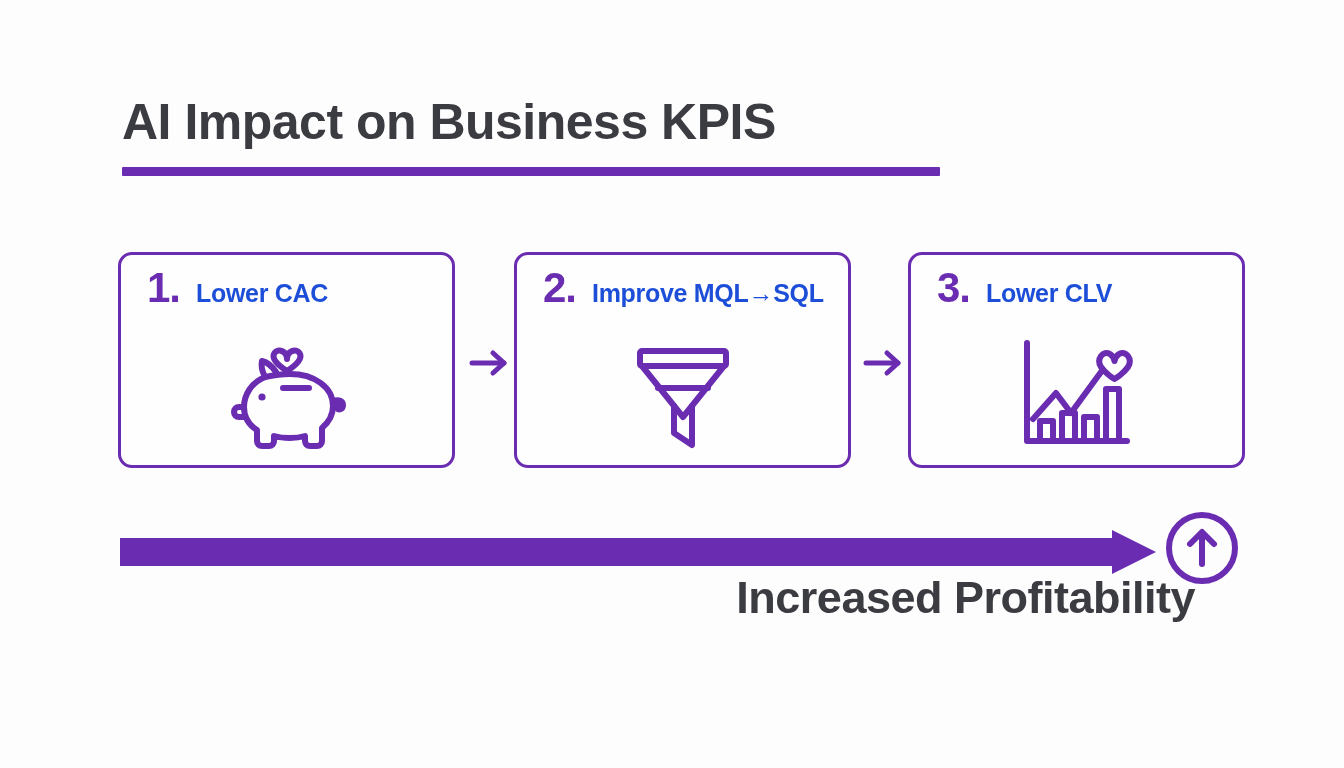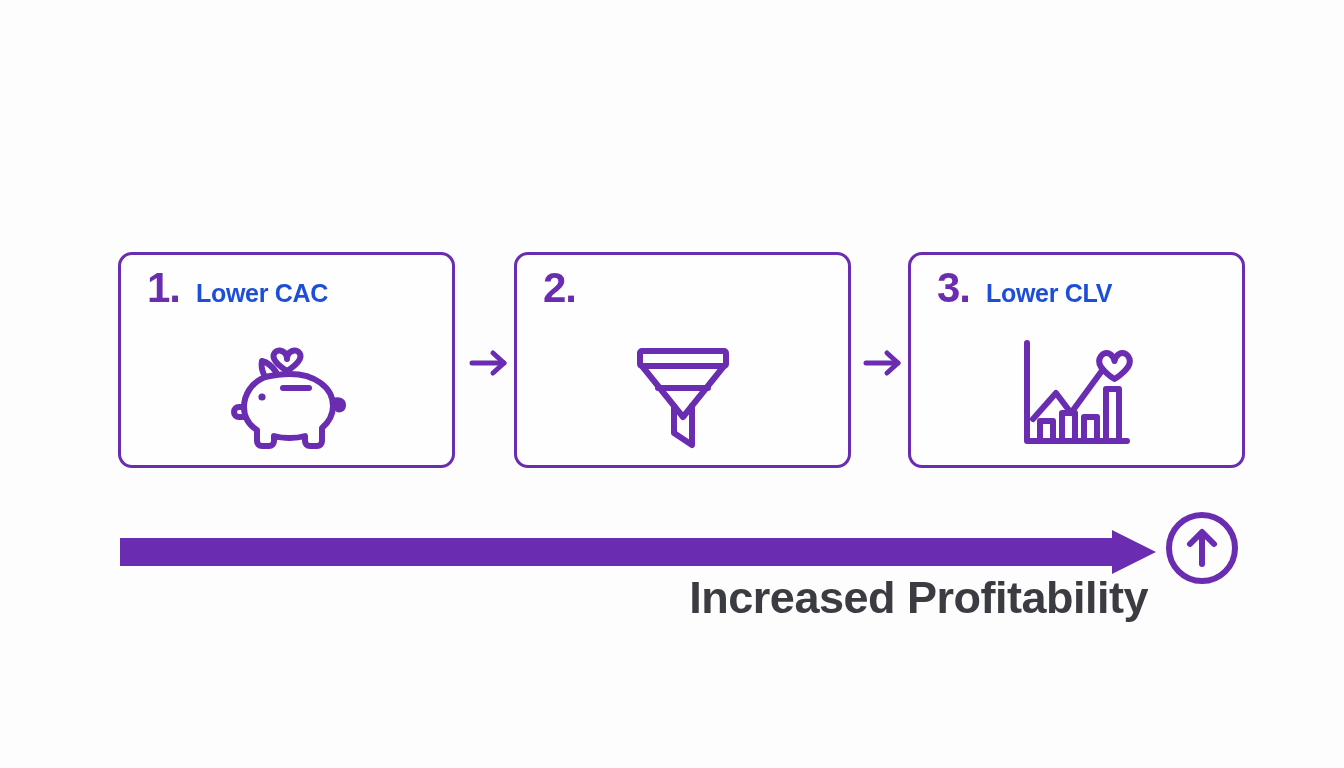--- a/index.html
+++ b/index.html
@@ -133,27 +133,32 @@
     position: absolute;
     left: 0;
     top: 572px;
     width: 1148px;
     text-align: right;
     font-size: 45px;
     font-weight: bold;
     color: #3b3b42;
     letter-spacing: -0.5px;
     white-space: nowrap;
+    padding-left: 47px;
   }
 </style>
 </head>
 <body>
 
 <div id="slide">
 
+  <div id="title-block">
+    <div id="page-title">AI Impact on Business KPIS</div>
+    <div id="title-underline"></div>
+  </div>
 
   <div id="card-row">
 
     <div class="card" id="card-1">
       <div class="card-head">
         <span class="card-number">1.</span>
         <span class="card-label">Lower CAC</span>
       </div>
       <div class="card-icon">
         <svg viewBox="0 0 136 128" fill="none" stroke="#6a2cb0" stroke-width="6" stroke-linecap="round" stroke-linejoin="round">
@@ -178,20 +183,21 @@
     <div class="connector" id="connector-1">
       <svg viewBox="0 0 48 34" fill="none" stroke="#6a2cb0" stroke-width="5" stroke-linecap="round" stroke-linejoin="round">
         <path d="M6 17 L38 17"></path>
         <path d="M27 7 L38 17 L27 27"></path>
       </svg>
     </div>
 
     <div class="card" id="card-2">
       <div class="card-head">
         <span class="card-number">2.</span>
+        <span class="card-label">Improve MQL→SQL</span>
       </div>
       <div class="card-icon">
         <svg viewBox="0 0 136 128" fill="none" stroke="#6a2cb0" stroke-width="6" stroke-linecap="round" stroke-linejoin="round">
 
           <rect x="25" y="22" width="86" height="15" rx="2"></rect>
 
           <path d="M27 37 L68 88 L109 37"></path>
 
           <path d="M43 59 L93 59"></path>
 

